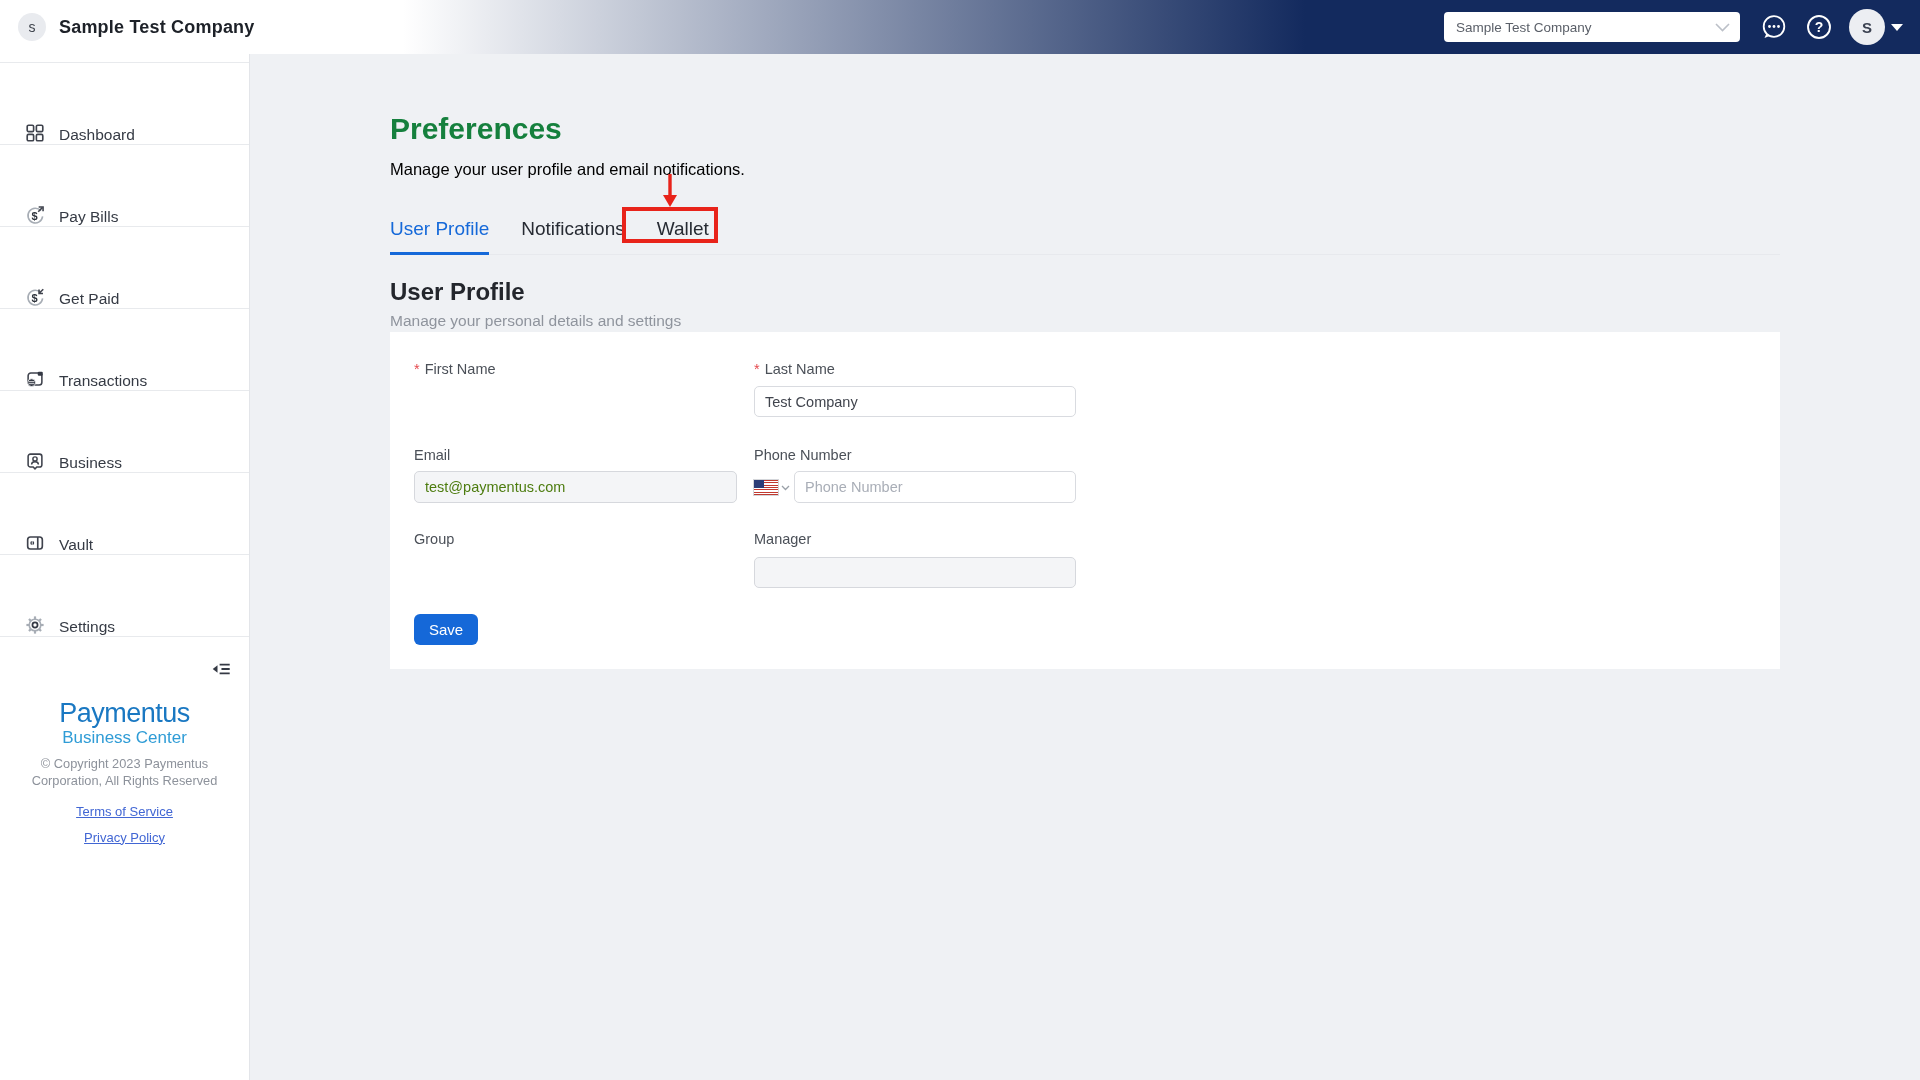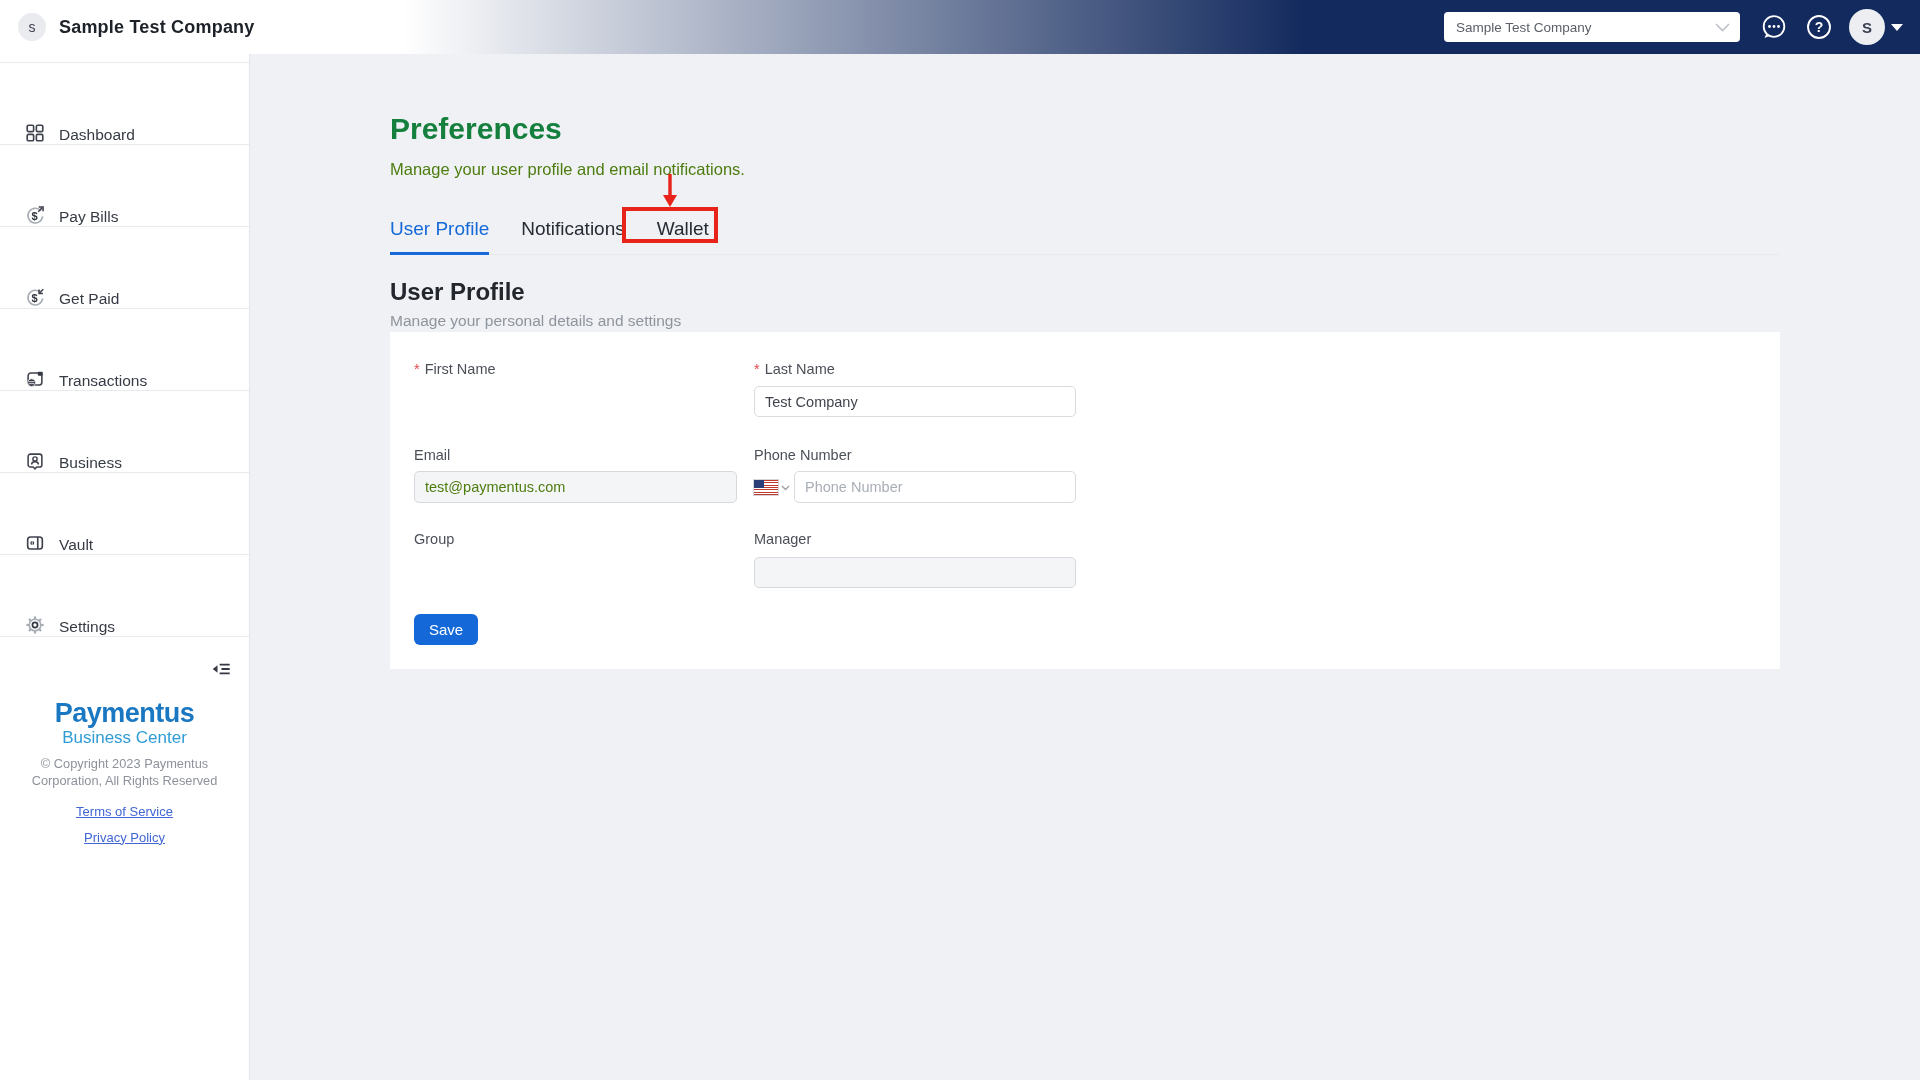--- a/index.html
+++ b/index.html
@@ -30,31 +30,31 @@
   .sidebar { position:absolute; top:54px; left:0; bottom:0; width:250px; background:#ffffff;
     border-right:1px solid #e3e5e9; padding-top:8px; z-index:4; }
   .nav { border-top:1px solid #e8eaed; }
   .nav-item { height:82px; border-bottom:1px solid #e8eaed; display:flex; align-items:flex-end;
     padding-left:24px; gap:13px; cursor:pointer; background:#fff; }
   .nav-item svg { width:22px; height:22px; flex:0 0 auto; }
   .nav-label { font-size:15.5px; color:#363b45; }
   .collapse-row { margin-top:21px; display:flex; justify-content:flex-end; padding-right:17px; }
   .collapse-row svg { width:22px; height:22px; cursor:pointer; }
   .side-footer { margin-top:20px; text-align:center; }
-  .logo { font-size:27px; font-weight:bold; color:#1a78c2; letter-spacing:-.5px; line-height:27px; }
+  .logo { font-size:27px; font-weight:normal; color:#1a78c2; letter-spacing:-.5px; line-height:27px; }
   .tagline { font-size:17px; color:#2f9cd6; line-height:19px; margin-top:1px; }
   .copyright { font-size:12.8px; color:#8d929b; margin-top:9px; line-height:1.32; }
   .side-link { display:block; font-size:13px; color:#4166d4; text-decoration:underline; margin-top:14px; cursor:pointer; }
   .side-link + .side-link { margin-top:11px; }
 
   
   .main { position:absolute; left:250px; top:54px; right:0; bottom:0; background:#eff1f4; }
   .main-inner { position:relative; padding:58px 0 0 140px; width:1530px; }
   .page-title { font-size:30px; font-weight:bold; color:#15803d; line-height:34px; }
-  .page-subtitle { font-size:16.5px; color:#4d7c0f; margin-top:13px; line-height:20px; }
+  .page-subtitle { font-size:16.5px; color:#000000; margin-top:13px; line-height:20px; }
 
   .tabs { position:relative; display:flex; margin-top:38px; width:1390px;
     border-bottom:1px solid #e7e9ed; }
   .tab { font-size:19px; color:#272b33; margin-right:32px; padding-bottom:14px; position:relative; cursor:pointer; line-height:23px; }
   .tab.active { color:#1569d9; }
   .tab.active::after { content:""; position:absolute; left:0; right:0; bottom:-1px; height:3px; background:#1569d9; }
 
   .annotation-box { position:absolute; left:232px; top:-10px; width:96px; height:36px;
     border:4px solid #e8231a; pointer-events:none; z-index:3; }
   .annotation-arrow { position:absolute; left:269px; top:-43px; pointer-events:none; z-index:3; }

